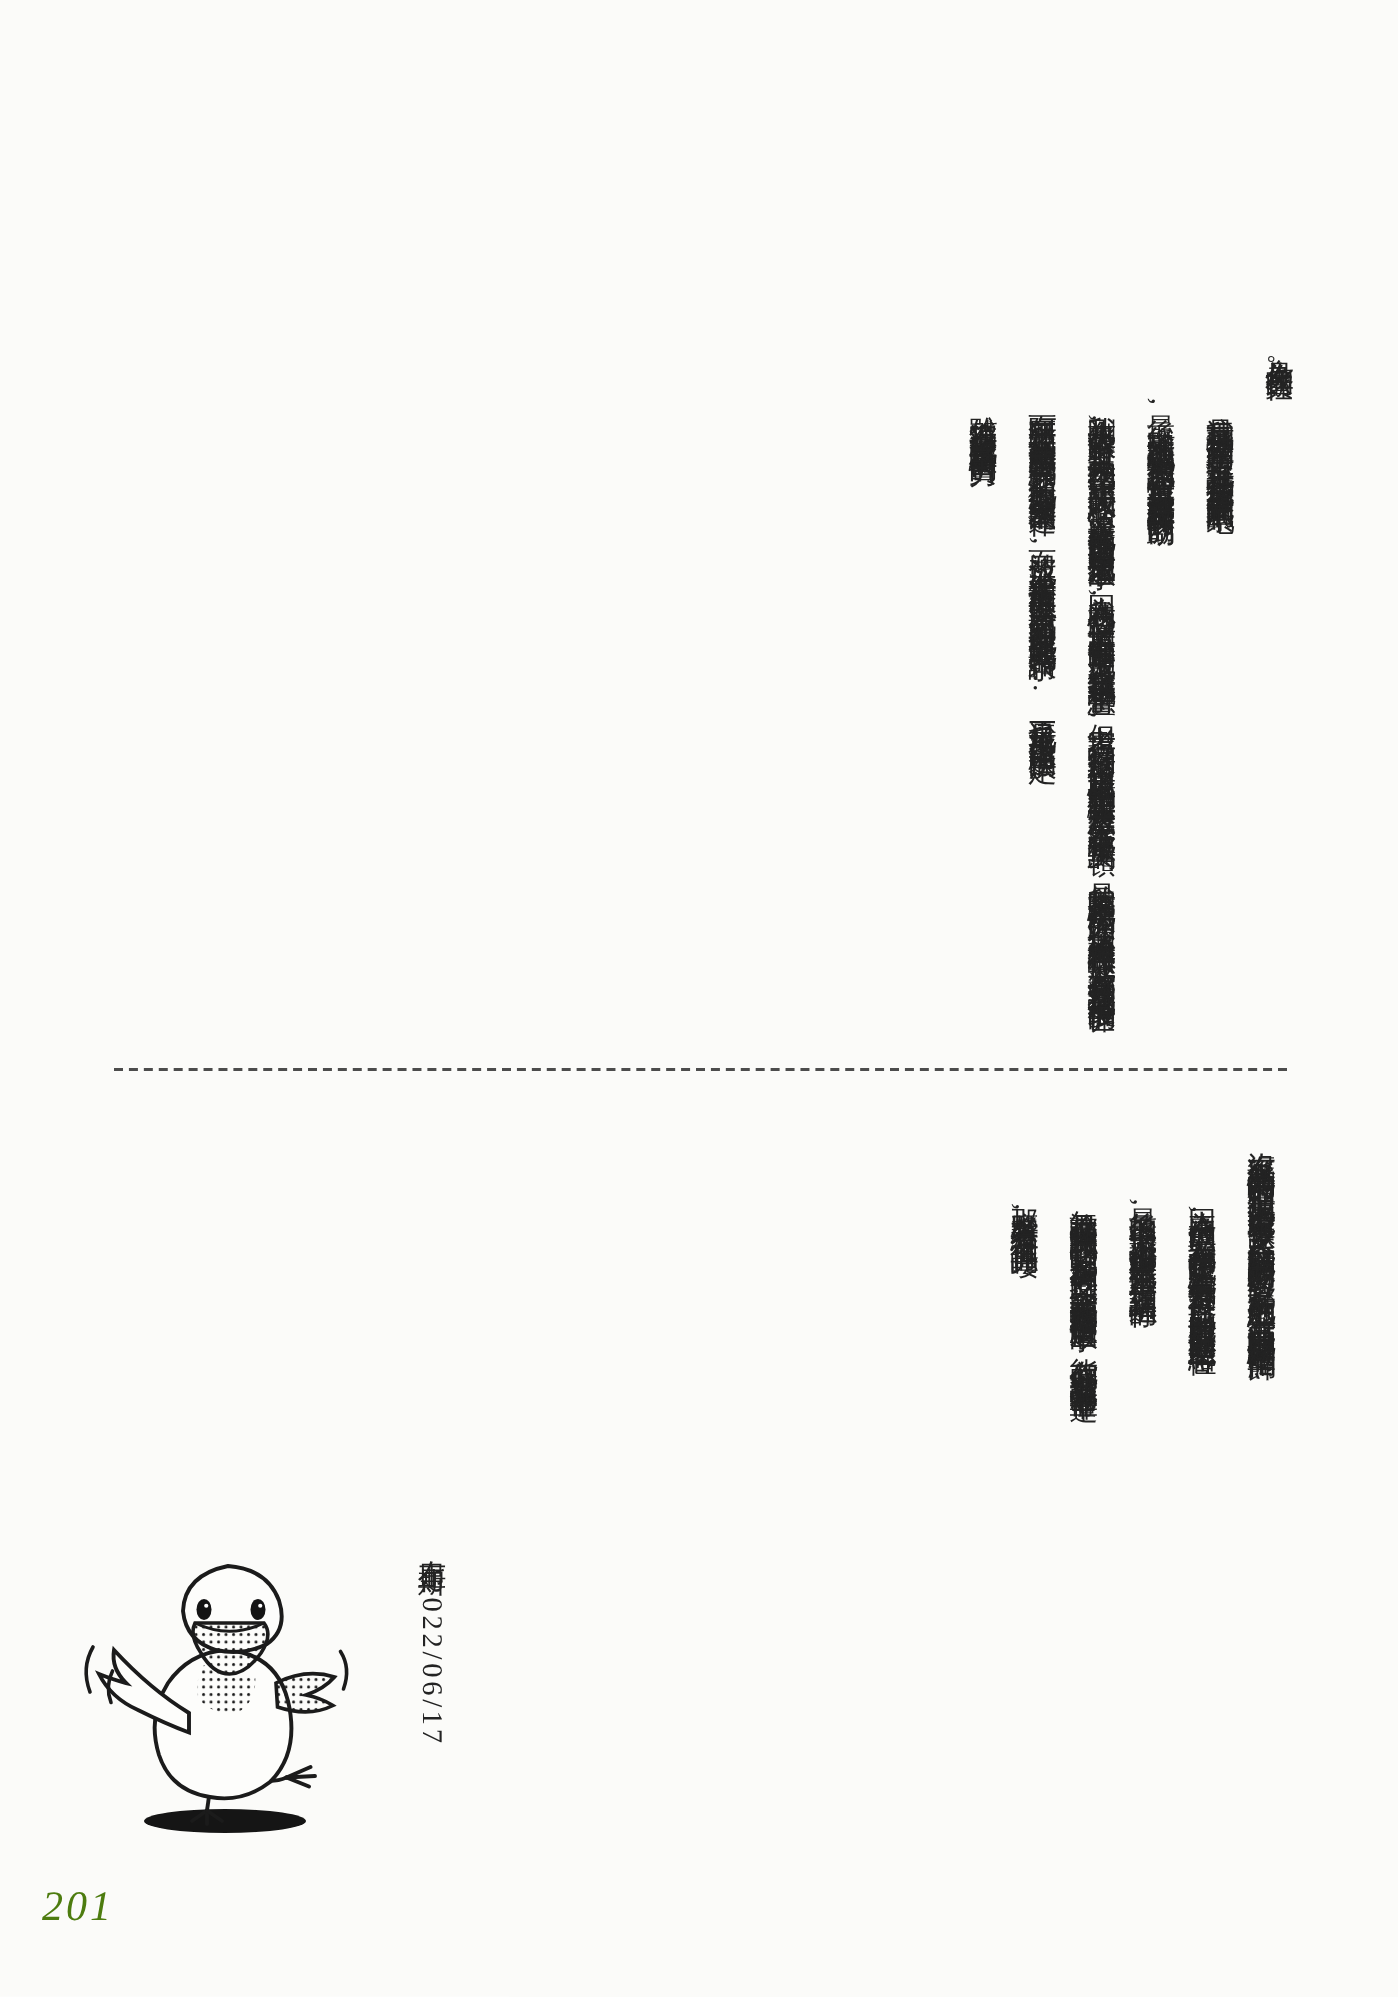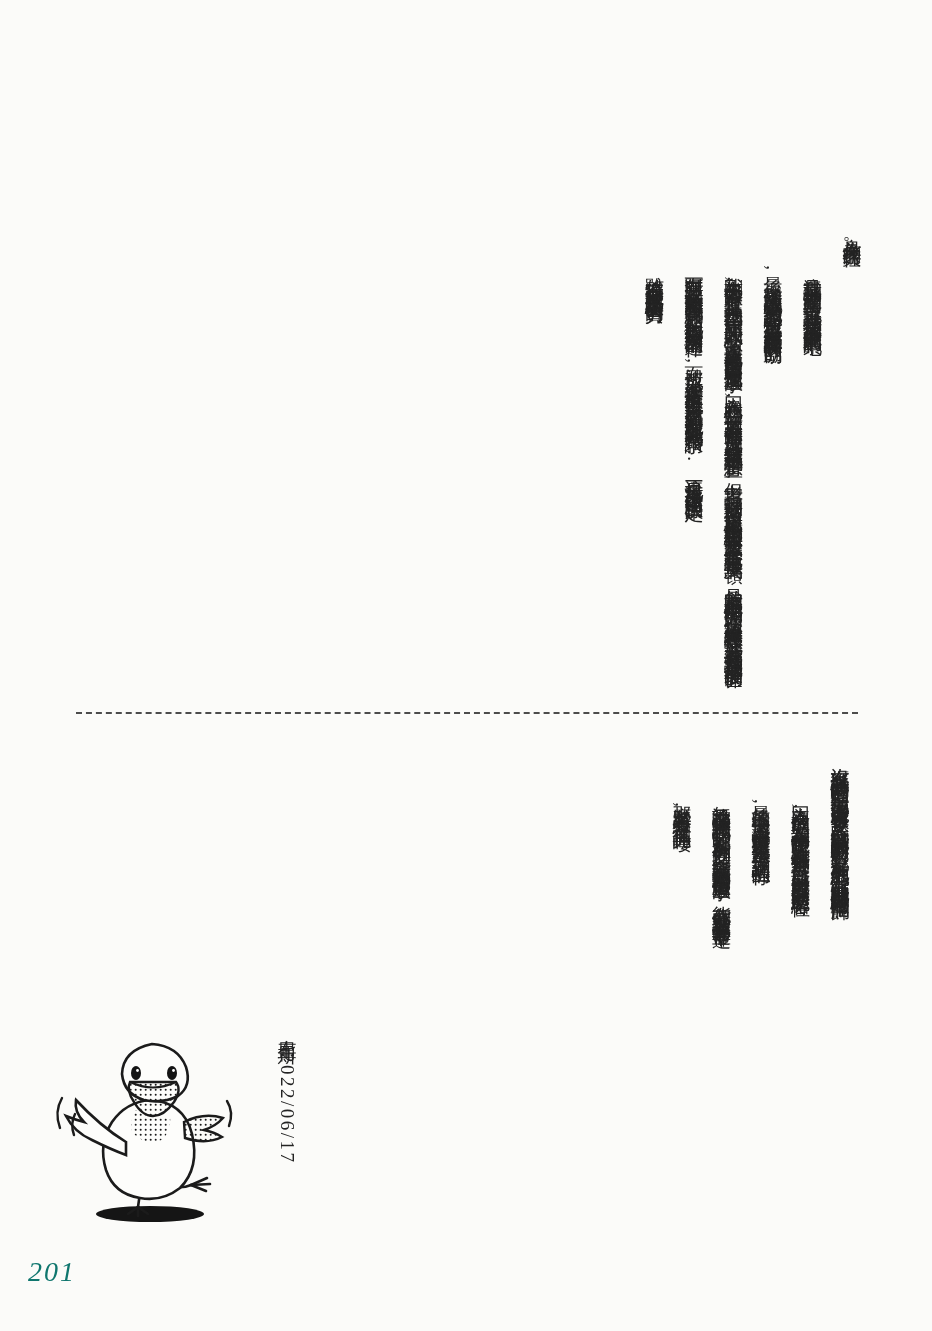--- a/index.html
+++ b/index.html
@@ -54,21 +54,21 @@
   .duck {
     position: absolute;
     left: 34px; top: 1038px;
   }
   .page-number {
     position: absolute;
     left: 28px; top: 1256px;
     font-size: 28px;
     font-style: italic;
     letter-spacing: 2px;
-    color: #0f766e;
+    color: #4d7c0f;
     font-family: "Liberation Serif", "DejaVu Serif", serif;
   }
 </style>
 </head>
 <body>
 
 <div class="page">
 
   <div class="top-text vtext text-block">
     <p>身為作家的責任。</p>

